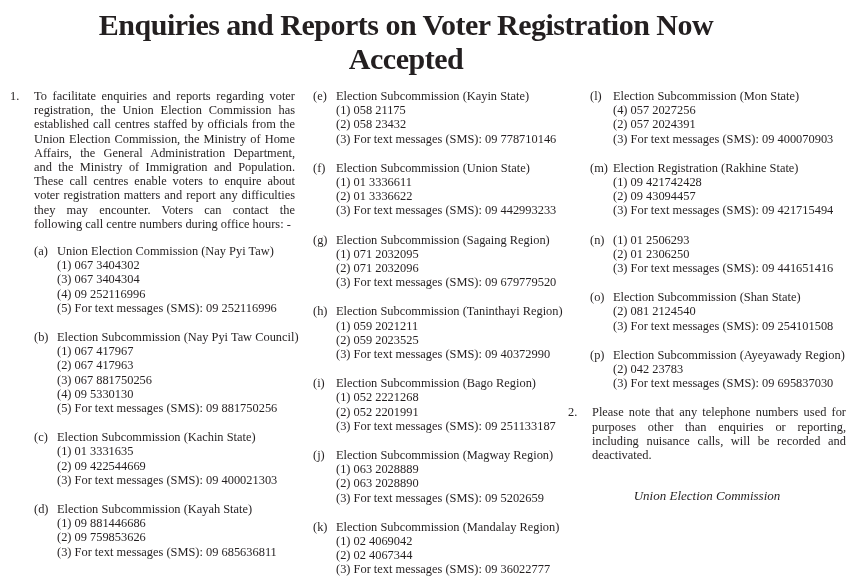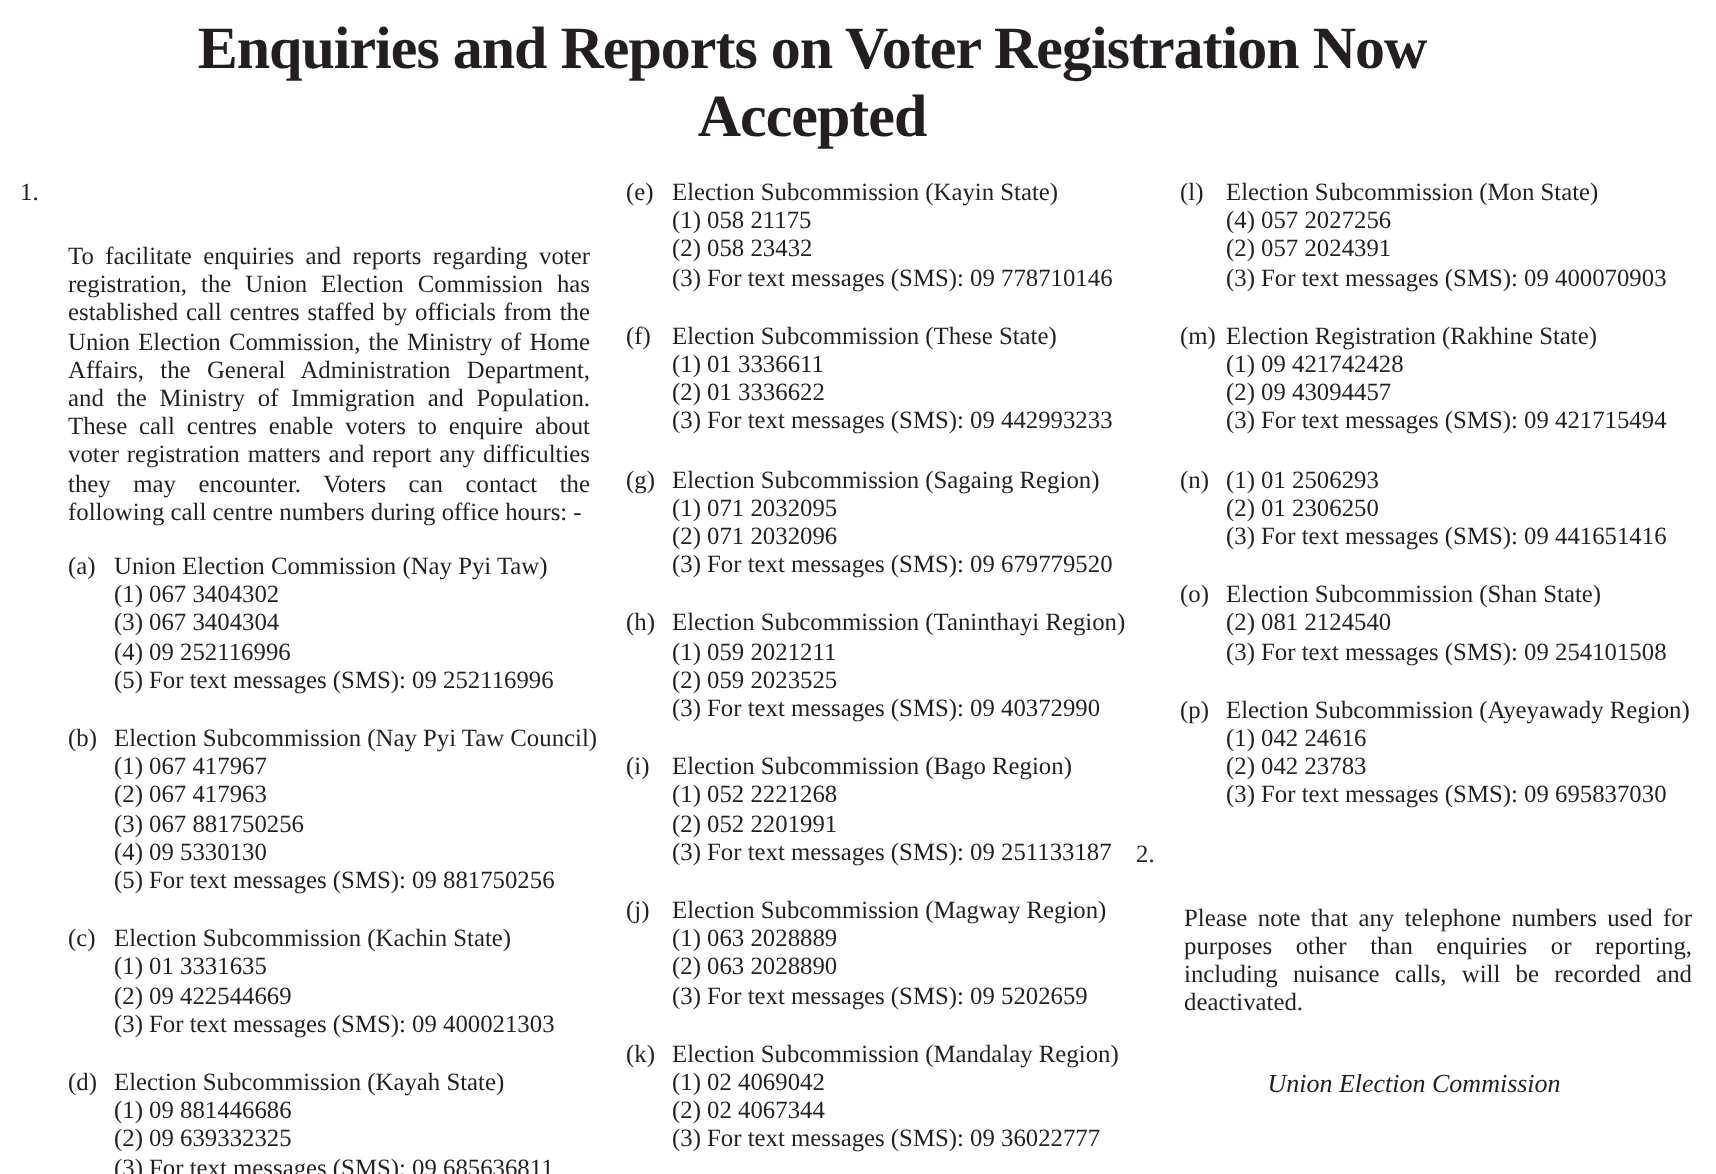--- a/index.html
+++ b/index.html
@@ -25,21 +25,21 @@
     display: flex;
     font-size: 12.4px;
     line-height: 14.2px;
   }
   .col1 { width: 285px; margin-right: 18px; flex-shrink: 0; }
   .col2 { width: 250px; margin-right: 5px; flex-shrink: 0; }
   .col3 { width: 278px; flex-shrink: 0; }
 
   .num-item { display: flex; }
   .num-label { width: 24px; flex-shrink: 0; }
-  .num-body { flex: 1; text-align: justify; margin-top: 32px; }
+  .num-body { flex: 1; text-align: justify; }
 
   .col1-sections { margin-left: 24px; margin-top: 13px; }
   .col3-sections { margin-left: 22px; }
 
   .section { display: flex; margin-bottom: 15px; }
   .sec-label { width: 23px; flex-shrink: 0; }
   .sec-body { flex: 1; }
   .sec-heading { white-space: nowrap; }
   .sec-line { white-space: nowrap; }
 
@@ -93,41 +93,41 @@
               <div class="sec-line">(1) 01 3331635</div>
               <div class="sec-line">(2) 09 422544669</div>
               <div class="sec-line">(3) For text messages (SMS): 09 400021303</div>
             </div>
           </div>
           <div class="section">
             <span class="sec-label">(d)</span>
             <div class="sec-body">
               <div class="sec-heading">Election Subcommission (Kayah State)</div>
               <div class="sec-line">(1) 09 881446686</div>
-              <div class="sec-line">(2) 09 639332325</div>
+              <div class="sec-line">(2) 09 759853626</div>
               <div class="sec-line">(3) For text messages (SMS): 09 685636811</div>
             </div>
           </div>
         </div>
     </div>
 
     <div class="col2">
         <div class="section">
           <span class="sec-label">(e)</span>
           <div class="sec-body">
             <div class="sec-heading">Election Subcommission (Kayin State)</div>
             <div class="sec-line">(1) 058 21175</div>
             <div class="sec-line">(2) 058 23432</div>
             <div class="sec-line">(3) For text messages (SMS): 09 778710146</div>
           </div>
         </div>
         <div class="section">
           <span class="sec-label">(f)</span>
           <div class="sec-body">
-            <div class="sec-heading">Election Subcommission (These State)</div>
+            <div class="sec-heading">Election Subcommission (Union State)</div>
             <div class="sec-line">(1) 01 3336611</div>
             <div class="sec-line">(2) 01 3336622</div>
             <div class="sec-line">(3) For text messages (SMS): 09 442993233</div>
           </div>
         </div>
         <div class="section">
           <span class="sec-label">(g)</span>
           <div class="sec-body">
             <div class="sec-heading">Election Subcommission (Sagaing Region)</div>
             <div class="sec-line">(1) 071 2032095</div>
@@ -206,21 +206,20 @@
             <div class="sec-body">
               <div class="sec-heading">Election Subcommission (Shan State)</div>
               <div class="sec-line">(2) 081 2124540</div>
               <div class="sec-line">(3) For text messages (SMS): 09 254101508</div>
             </div>
           </div>
           <div class="section">
             <span class="sec-label">(p)</span>
             <div class="sec-body">
               <div class="sec-heading">Election Subcommission (Ayeyawady Region)</div>
-              <div class="sec-line">(1) 042 24616</div>
               <div class="sec-line">(2) 042 23783</div>
               <div class="sec-line">(3) For text messages (SMS): 09 695837030</div>
             </div>
           </div>
         </div>
       <div class="num-item note">
         <span class="num-label">2.</span>
         <div class="num-body">Please note that any telephone numbers used for purposes other than enquiries or reporting, including nuisance calls, will be recorded and deactivated.</div>
       </div>
       <div class="signature">Union Election Commission</div>

